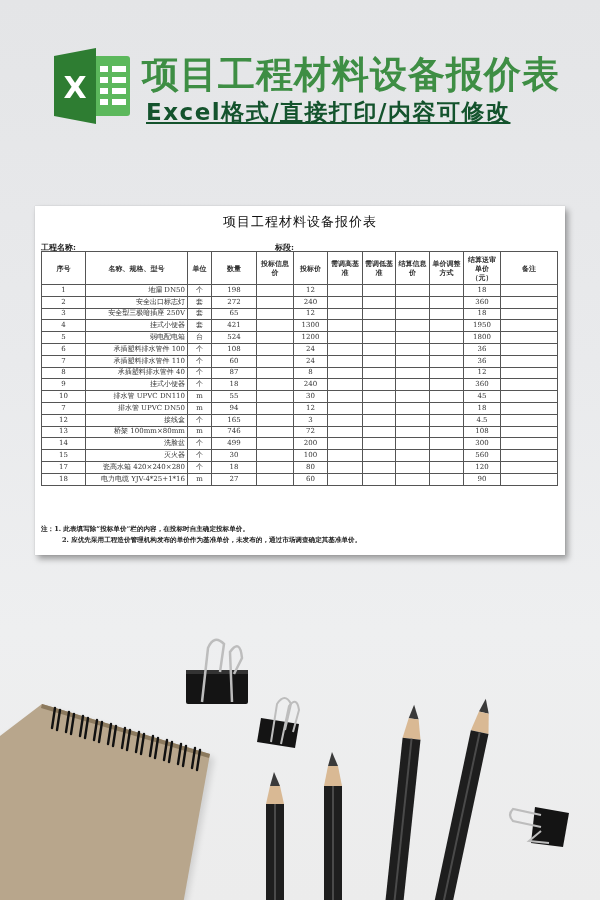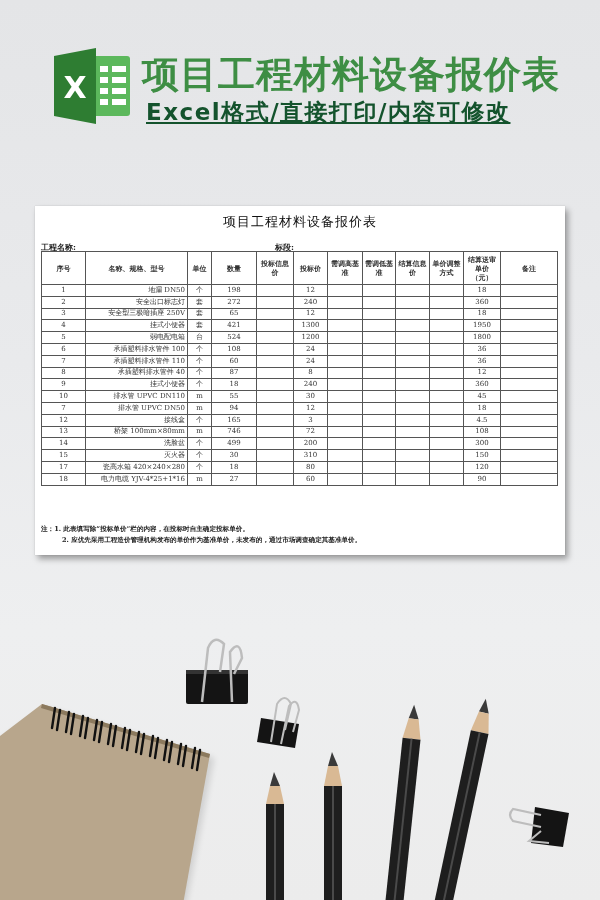--- a/index.html
+++ b/index.html
@@ -316,26 +316,26 @@
           <td></td>
           <td>300</td>
           <td></td>
         </tr>
         <tr>
           <td>15</td>
           <td class="name">灭火器</td>
           <td>个</td>
           <td>30</td>
           <td></td>
-          <td>310</td>
-          <td></td>
-          <td></td>
-          <td></td>
-          <td></td>
-          <td>150</td>
+          <td>100</td>
+          <td></td>
+          <td></td>
+          <td></td>
+          <td></td>
+          <td>560</td>
           <td></td>
         </tr>
         <tr>
           <td>17</td>
           <td class="name">瓷高水箱 420×240×280</td>
           <td>个</td>
           <td>18</td>
           <td></td>
           <td>80</td>
           <td></td>

